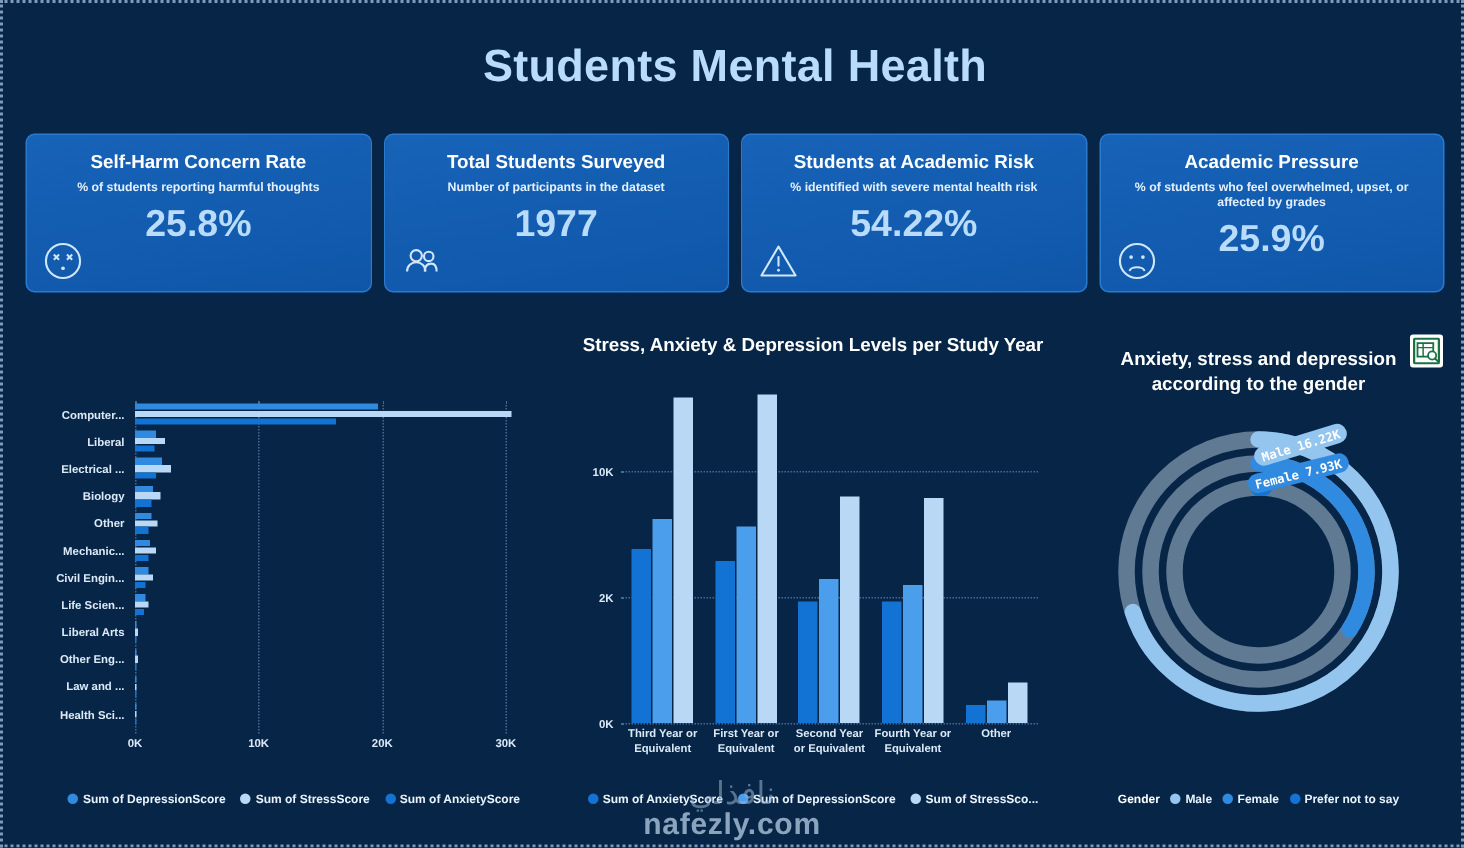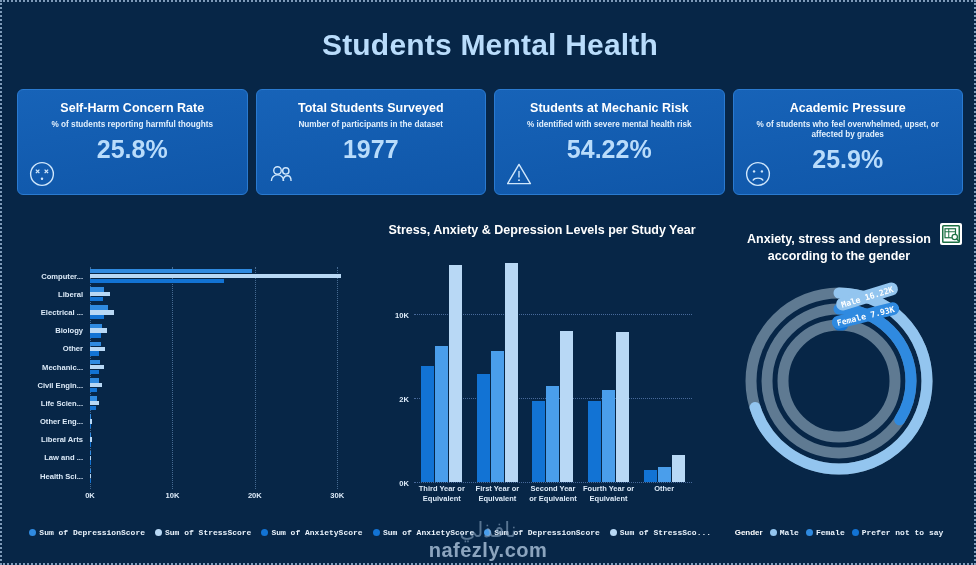--- a/index.html
+++ b/index.html
@@ -102,21 +102,21 @@
   }
   
   .legend {
     position: absolute; bottom: 8px; left: 0; width: 100%;
     display: flex; justify-content: center; align-items: center;
     gap: 10px; flex-wrap: nowrap;
   }
   .leg-item { display: flex; align-items: center; gap: 3px; }
   .leg-dot { width: 7px; height: 7px; border-radius: 50%; flex: none; }
   .leg-txt {
-    color: #eaf3fc; font-size: 8px; font-weight: bold; white-space: nowrap; font-family: Liberation Mono, monospace;
+    color: #eaf3fc; font-size: 8px; font-weight: bold; white-space: nowrap;
   }
   
   #panelB { left: 378px; top: 213px; width: 324px; height: 330px; }
   #panelB .panel-title { width: 320px; margin: 7px auto 0 auto; }
   .vb-plot {
     position: absolute; left: 34px; top: 40px; width: 278px; height: 227px;
   }
   .vb-gridwrap { position: absolute; inset: 0; }
   .vb-gl {
     position: absolute; left: 0; right: 0; height: 0;
@@ -224,21 +224,21 @@
         <svg viewBox="0 0 32 32" fill="none" stroke="currentColor" stroke-width="1.6">
           <circle cx="12" cy="12" r="4.3"></circle>
           <circle cx="21.5" cy="12.5" r="3.6"></circle>
           <path d="M5 24c0-4.2 3.2-7 7-7s7 2.8 7 7"></path>
           <path d="M18.5 24c0-3.6 1.6-6 5-6 2.6 0 4 2.4 4 6"></path>
         </svg>
       </div>
     </div>
 
     <div class="kpi-card">
-      <div class="kpi-title">Students at Mechanic Risk</div>
+      <div class="kpi-title">Students at Academic Risk</div>
       <div class="kpi-sub">% identified with severe mental health risk</div>
       <div class="kpi-value">54.22%</div>
       <div class="kpi-icon">
         <svg viewBox="0 0 32 32" fill="none" stroke="currentColor" stroke-width="1.6">
           <path d="M16 5 L29 27 H3 Z" stroke-linejoin="round"></path>
           <path d="M16 13 V19.5" stroke-linecap="round"></path>
           <circle cx="16" cy="23" r="1.1" fill="currentColor" stroke="none"></circle>
         </svg>
       </div>
     </div>
@@ -325,33 +325,33 @@
         </div>
         <div class="hb-row">
           <div class="hb-label">Life Scien...</div>
           <div class="hb-bars">
             <div class="hb-bar s0" style="width: 7.00606px; background: rgb(47, 138, 224);"></div>
             <div class="hb-bar s1" style="width: 9.47879px; background: rgb(184, 216, 245);"></div>
             <div class="hb-bar s2" style="width: 5.7697px; background: rgb(18, 115, 212);"></div>
           </div>
         </div>
         <div class="hb-row">
+          <div class="hb-label">Liberal Arts</div>
+          <div class="hb-bars">
+            <div class="hb-bar s0" style="width: 1.23636px; background: rgb(47, 138, 224);"></div>
+            <div class="hb-bar s1" style="width: 1.56606px; background: rgb(184, 216, 245);"></div>
+            <div class="hb-bar s2" style="width: 1.07152px; background: rgb(18, 115, 212);"></div>
+          </div>
+        </div>
+        <div class="hb-row">
           <div class="hb-label">Other Eng...</div>
           <div class="hb-bars">
             <div class="hb-bar s0" style="width: 1.48364px; background: rgb(47, 138, 224);"></div>
             <div class="hb-bar s1" style="width: 1.89576px; background: rgb(184, 216, 245);"></div>
             <div class="hb-bar s2" style="width: 1.31879px; background: rgb(18, 115, 212);"></div>
-          </div>
-        </div>
-        <div class="hb-row">
-          <div class="hb-label">Liberal Arts</div>
-          <div class="hb-bars">
-            <div class="hb-bar s0" style="width: 1.23636px; background: rgb(47, 138, 224);"></div>
-            <div class="hb-bar s1" style="width: 1.56606px; background: rgb(184, 216, 245);"></div>
-            <div class="hb-bar s2" style="width: 1.07152px; background: rgb(18, 115, 212);"></div>
           </div>
         </div>
         <div class="hb-row">
           <div class="hb-label">Law and ...</div>
           <div class="hb-bars">
             <div class="hb-bar s0" style="width: 1.07152px; background: rgb(47, 138, 224);"></div>
             <div class="hb-bar s1" style="width: 1.31879px; background: rgb(184, 216, 245);"></div>
             <div class="hb-bar s2" style="width: 1px; background: rgb(18, 115, 212);"></div>
           </div>
         </div>

